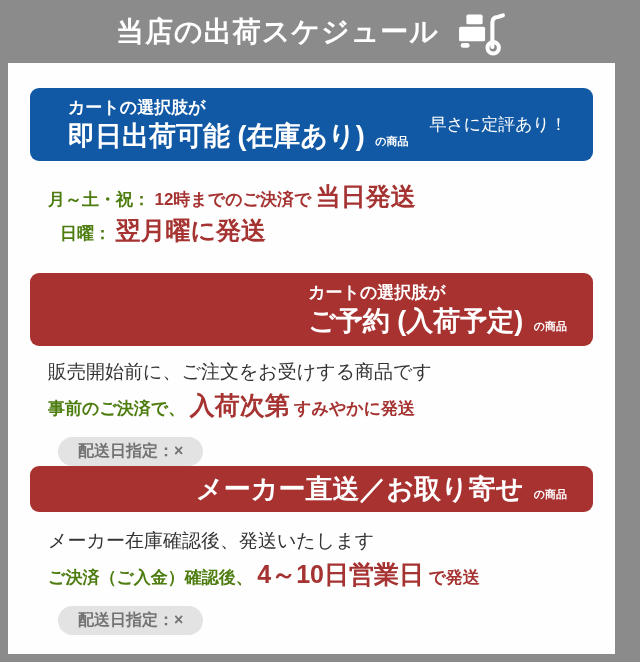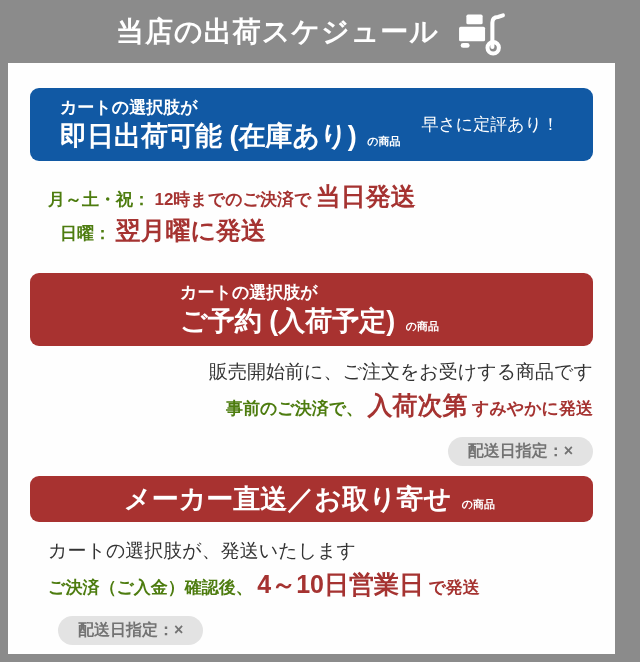--- a/index.html
+++ b/index.html
@@ -30,21 +30,21 @@
   
   .panel{
     margin:0 8px 8px 8px;
     background:var(--panel_white);
     flex:1;
     padding:25px 22px 0 22px;
   }
   
   .banner{
     border-radius:9px;color:#fff;
-    display:flex;align-items:center;justify-content:center;
+    display:flex;align-items:center;justify-content:flex-end;
     padding:0 26px 0 22px;
     gap:21px;
   }
   .banner.blue{background:var(--blue);height:73px;margin-top:0;}
   .banner.red{background:var(--red);height:73px;}
   .banner.red.single{height:46px;}
   .banner-pre{font-size:17px;font-weight:700;line-height:22px;}
   .banner-main{font-size:27px;font-weight:700;line-height:34px;}
   .banner-suffix{font-size:11px;font-weight:700;margin-left:6px;}
   .banner-tagline{font-size:17px;font-weight:400;}
@@ -61,21 +61,21 @@
   .pill{
     display:inline-flex;align-items:center;
     margin:13px 0 0 10px;
     background:var(--pill_gray);
     border-radius:20px;
     padding:4px 20px;
     font-size:16px;font-weight:700;color:#737373;
   }
   .sec2-banner{margin-top:24px;}
   .sec3-banner{}
-  .sec-body{margin:14px 0 10px 18px;text-align:right;}
+  .sec-body{margin:14px 0 0 18px;}
   .sec3-body{margin:17px 0 0 18px;}
 </style>
 </head>
 <body>
 
 <div class="frame">
 
   <div class="header">
     <h1 class="title">当店の出荷スケジュール</h1>
     <span>
@@ -135,21 +135,21 @@
     </div>
 
     <div class="banner red single sec3-banner">
       <div>
         <span class="banner-main">メーカー直送／お取り寄せ</span>
         <span class="banner-suffix">の商品</span>
       </div>
     </div>
 
     <div class="sec3-body">
-      <div class="desc">カートの選択肢が、発送いたします</div>
+      <div class="desc">メーカー在庫確認後、発送いたします</div>
       <div class="mixline">
         <span class="lbl">ご決済（ご入金）確認後、</span>
         <span class="red-big">4～10日営業日</span>
         <span class="red-sm">で発送</span>
       </div>
       <div class="pill">配送日指定：×</div>
     </div>
 
   </div>
 </div>

